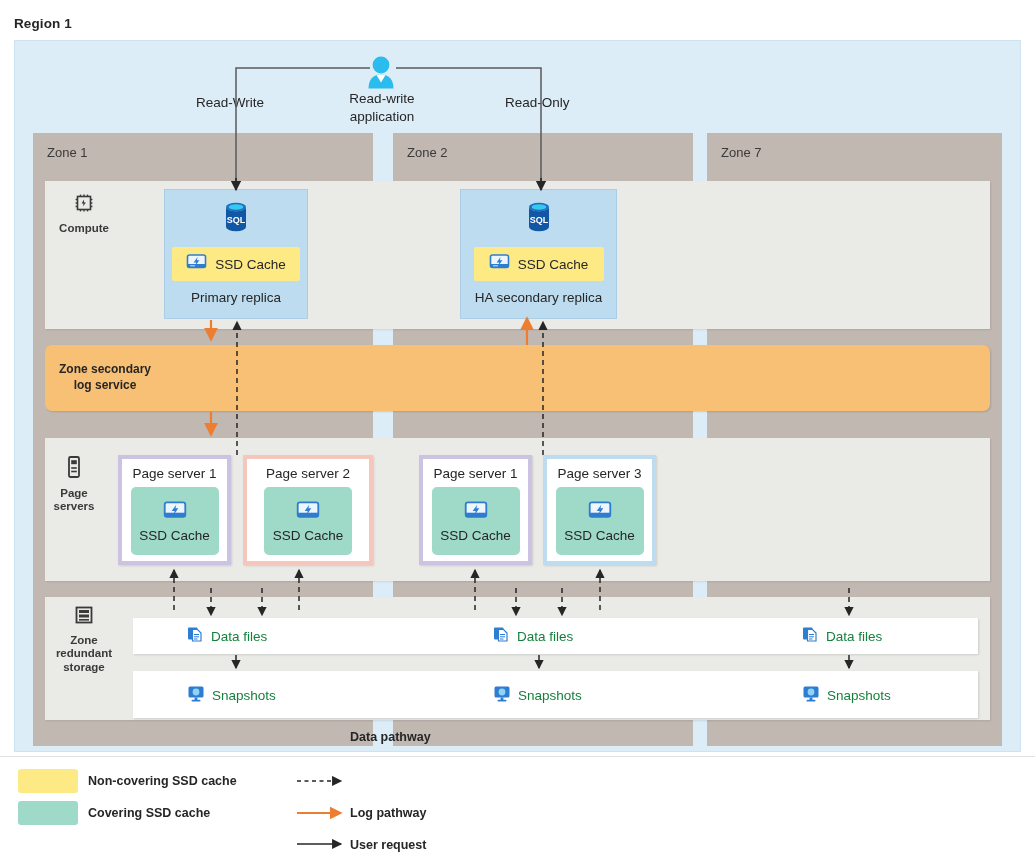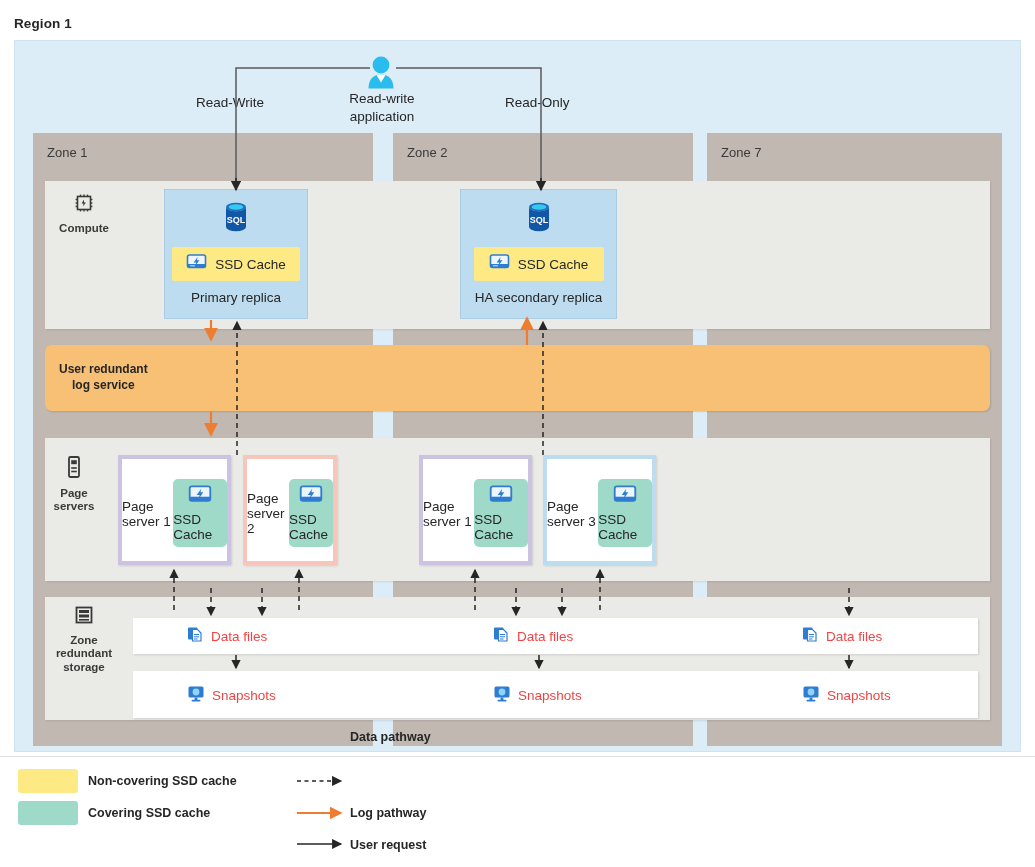--- a/index.html
+++ b/index.html
@@ -96,21 +96,21 @@
     font-size:12px; font-weight:bold; color:#262626;
     line-height:1.3;
     text-align:center;
   }
 
   
   .pserver{
     position:absolute;
     border:4px solid #ccc3e2;
     background:#ffffff;
-    display:flex; flex-direction:row; align-items:center;
+    display:flex; flex-direction:column; align-items:center;
     box-shadow:1px 1px 2px rgba(0,0,0,.12);
   }
   .pserver .ps-name{
     margin-top:7px;
     font-size:13.5px; color:#262626;
   }
   .pserver .ps-cache{
     margin-top:6px;
     background:#9fd9c7;
     border-radius:5px;
@@ -121,21 +121,21 @@
 
   
   .store-row{
     position:absolute;
     background:#ffffff;
     box-shadow:1px 1px 2px rgba(0,0,0,.12);
   }
   .store-cell{
     position:absolute;
     display:flex; align-items:center; gap:7px;
-    font-size:13.5px; color:#ef4444;
+    font-size:13.5px; color:#15803d;
     top:50%; transform:translateY(-50%);
   }
 
   
   .legend-swatch{
     position:absolute; width:60px; height:24px; border-radius:3px;
   }
   .legend-text{
     position:absolute; font-size:12.5px; font-weight:bold; color:#262626;
   }
@@ -237,21 +237,21 @@
           </g>
       </svg>
     </span>
     <span>SSD Cache</span>
   </div>
   <div class="rep-name">HA secondary replica</div>
 </div>
 
 <div class="log-bar" style="left:45px; top:345px; width:945px; height:66px;">
   <div class="txt">
-    <span>User redundant</span><br>
+    <span>Zone secondary</span><br>
     <span>log service</span>
   </div>
 </div>
 
 <div class="gray-panel" style="left:45px; top:438px; width:945px; height:143px;"></div>
 <div class="row-label" style="left:31px; top:455px;">
   <span class="glyph">
     <svg width="18" height="24" viewBox="0 0 18 24">
       <rect x="4" y="2" width="10" height="20" rx="1.5" fill="none" stroke="#3a3a3a" stroke-width="1.8"></rect>
       <rect x="6.2" y="5.2" width="5.6" height="4" fill="#3a3a3a"></rect>
@@ -270,21 +270,21 @@
       <svg width="24" height="22" viewBox="0 0 21 19">
         <rect x="1.5" y="2" width="18" height="12.5" rx="2" fill="#eef6fd" stroke="#2f7dd1" stroke-width="1.6"></rect>
         <rect x="1.5" y="11" width="18" height="3.5" fill="#2f7dd1"></rect>
         <path d="M11.6 4 L7.6 9.4 L10.2 9.4 L9.4 12.8 L13.4 7.2 L10.9 7.2 Z" fill="#2f7dd1"></path>
       </svg>
     </span>
     <span class="lbl">SSD Cache</span>
   </div>
 </div>
 
-<div class="pserver" style="left:243px; top:455px; width:94px; height:110px; border-color:#f6c6ba;justify-content:flex-end;">
+<div class="pserver" style="left:243px; top:455px; width:130px; height:110px; border-color:#f6c6ba;">
   <div class="ps-name">Page server 2</div>
   <div class="ps-cache" style="width:88px; height:68px;">
     <span>
       <svg width="24" height="22" viewBox="0 0 21 19">
         <rect x="1.5" y="2" width="18" height="12.5" rx="2" fill="#eef6fd" stroke="#2f7dd1" stroke-width="1.6"></rect>
         <rect x="1.5" y="11" width="18" height="3.5" fill="#2f7dd1"></rect>
         <path d="M11.6 4 L7.6 9.4 L10.2 9.4 L9.4 12.8 L13.4 7.2 L10.9 7.2 Z" fill="#2f7dd1"></path>
       </svg>
     </span>
     <span class="lbl">SSD Cache</span>

